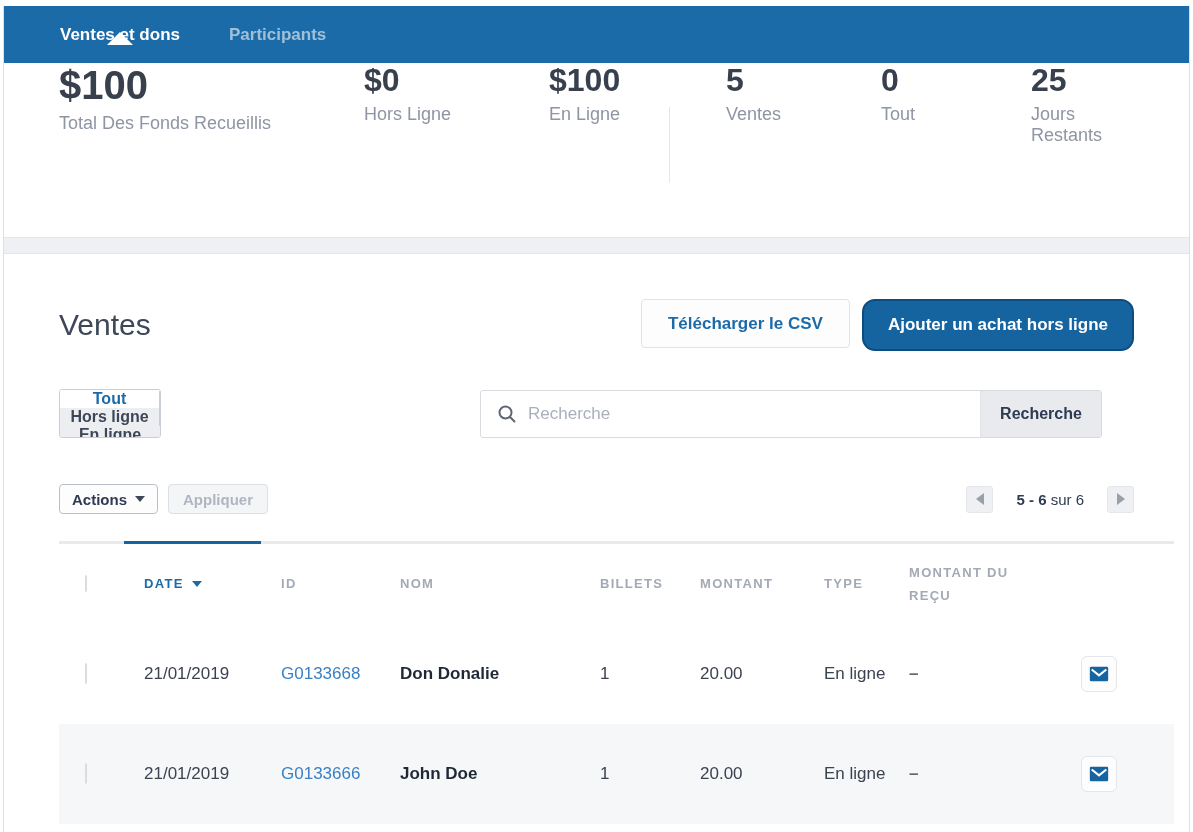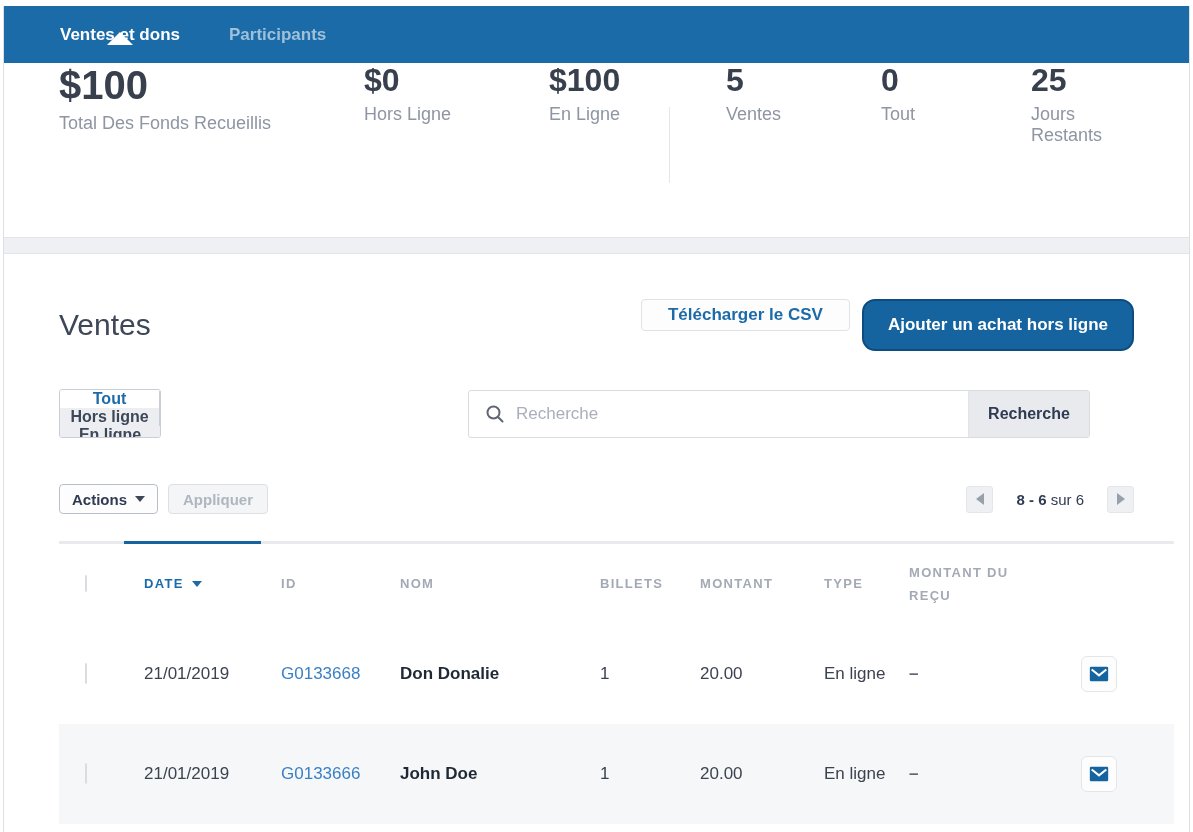--- a/index.html
+++ b/index.html
@@ -32,32 +32,32 @@
   .stat4{width:155px;} .stat5{width:150px;} .stat6{flex:1;}
 
   .card-gap{height:15px; background:#eef0f3;}
 
   
   .main-card{background:#fff; border-top:1px solid var(--border); padding:45px 55px 0; height:579px;}
 
   .title-row{display:flex; align-items:center;}
   .page-title{font-size:30px; font-weight:400; color:#3d4757;}
   .title-btns{margin-left:auto; display:flex; gap:12px;}
-  .btn-csv{height:32px; padding:0 26px; background:#fdfdfd; border:1px solid #e0e2e6; border-radius:4px;
+  .btn-csv{height:49px; padding:0 26px; background:#fdfdfd; border:1px solid #e0e2e6; border-radius:4px;
     color:var(--accent); font-size:17px; font-weight:bold; cursor:pointer; font-family:inherit;}
   .btn-add{height:52px; padding:0 24px; background:var(--btn-blue); border:2px solid var(--btn-blue-border); border-radius:13px;
     color:#fff; font-size:17px; font-weight:bold; cursor:pointer; font-family:inherit;}
 
   .filter-row{display:flex; align-items:center; margin-top:38px;}
   .segmented{display:flex; border:1px solid var(--ctl-border); border-radius:3px; overflow:hidden; height:49px;flex-direction:column;}
   .seg-btn{width:100px; border:none; border-right:1px solid var(--ctl-border); background:#eceef1;
     font-size:16px; font-weight:bold; color:#3d4757; cursor:pointer; font-family:inherit;}
   .seg-btn:last-child{border-right:none;}
   .seg-btn.active{background:#fff; color:var(--accent);}
-  .search-group{margin-left:auto; margin-right:44px; display:flex; width:622px; height:48px;
+  .search-group{margin-left:auto; margin-right:32px; display:flex; width:622px; height:48px;
     border:1px solid #d9dbe0; border-radius:3px; overflow:hidden; background:#fff;gap:23px;}
   .search-box{flex:1; display:flex; align-items:center; padding-left:16px; gap:11px;}
   .search-box input{border:none; outline:none; flex:1; font-size:17px; color:#3d4655; font-family:inherit; background:transparent;}
   .search-box input::placeholder{color:#a9afbb;}
   .btn-search{width:121px; border:none; border-left:1px solid #e2e4e8; background:#e8eaee;
     font-size:16px; font-weight:bold; color:#2f3b52; cursor:pointer; font-family:inherit;}
 
   .actions-row{display:flex; align-items:center; margin-top:46px; height:30px;}
   .btn-actions{height:30px; padding:0 12px; background:#fdfdfe; border:1px solid #b9bfc9; border-radius:4px;
     font-size:15px; font-weight:bold; color:#2f3b52; cursor:pointer; font-family:inherit; display:flex; align-items:center; gap:8px;}
@@ -171,21 +171,21 @@
     <div class="actions-row">
       <button class="btn-actions">
         <span>Actions</span>
         <span class="caret-down"></span>
       </button>
       <button class="btn-apply">Appliquer</button>
       <div class="pagination">
         <div class="page-btn">
           <span class="tri-left"></span>
         </div>
-        <div class="page-range"><b>8 - 6</b><span> sur 6</span></div>
+        <div class="page-range"><b>5 - 6</b><span> sur 6</span></div>
         <div class="page-btn">
           <span class="tri-right"></span>
         </div>
       </div>
     </div>
 
     <div class="table-wrap">
       <div class="table-topline">
         <div class="sort-indicator"></div>
       </div>

